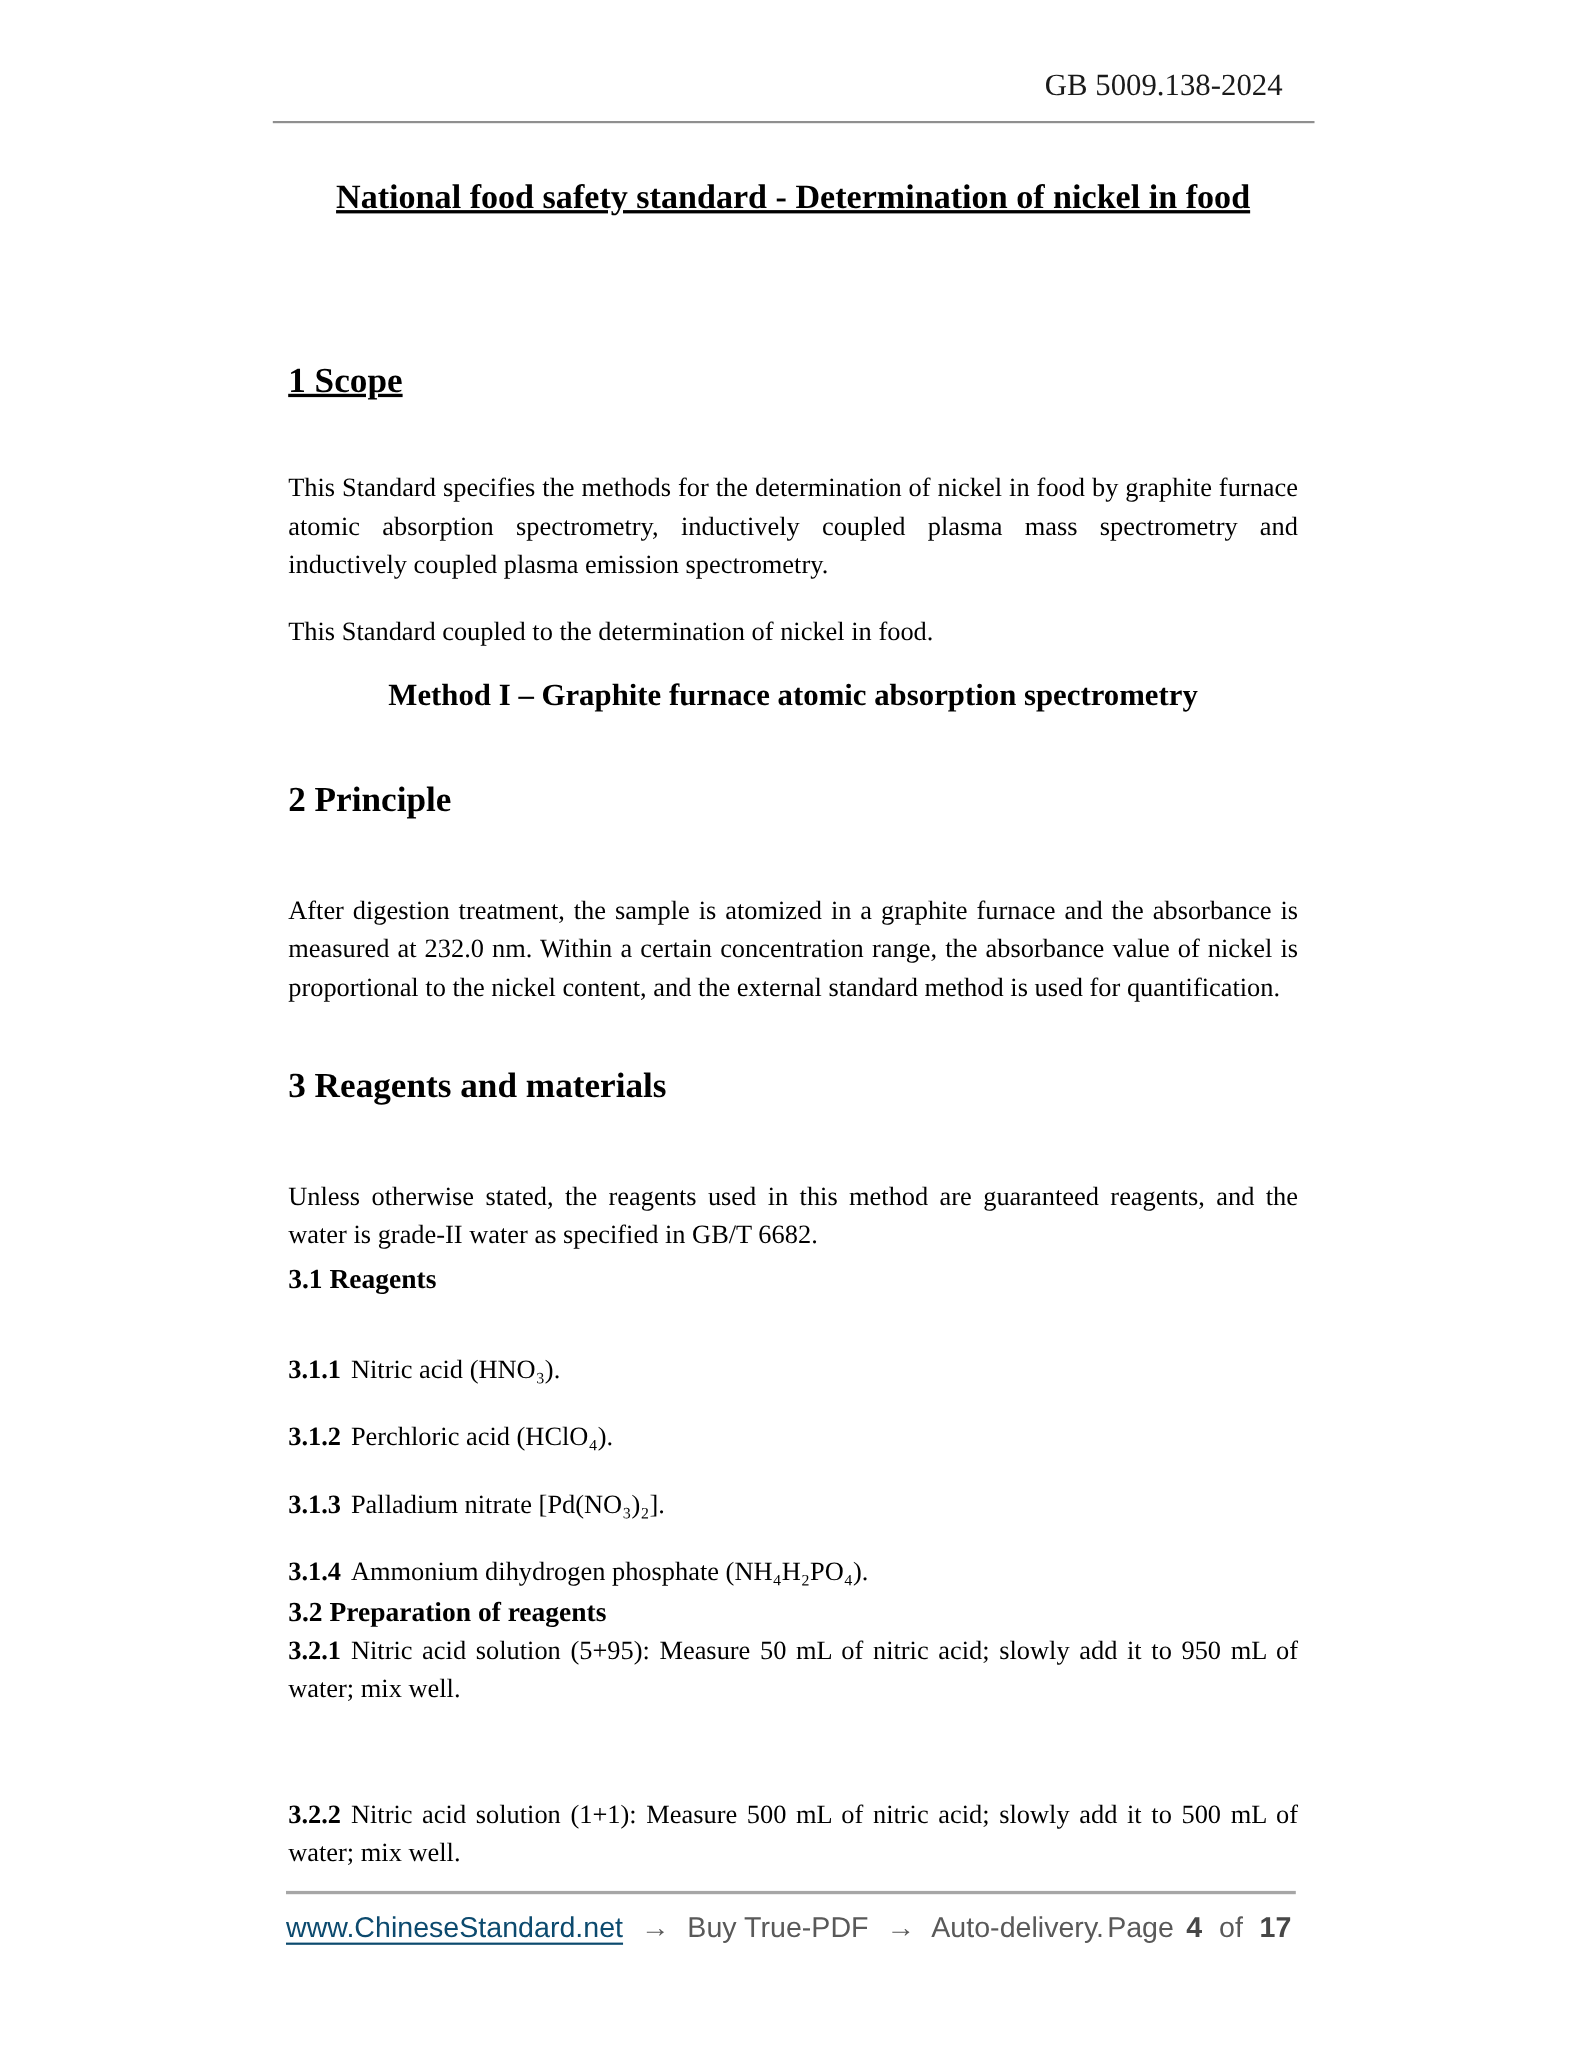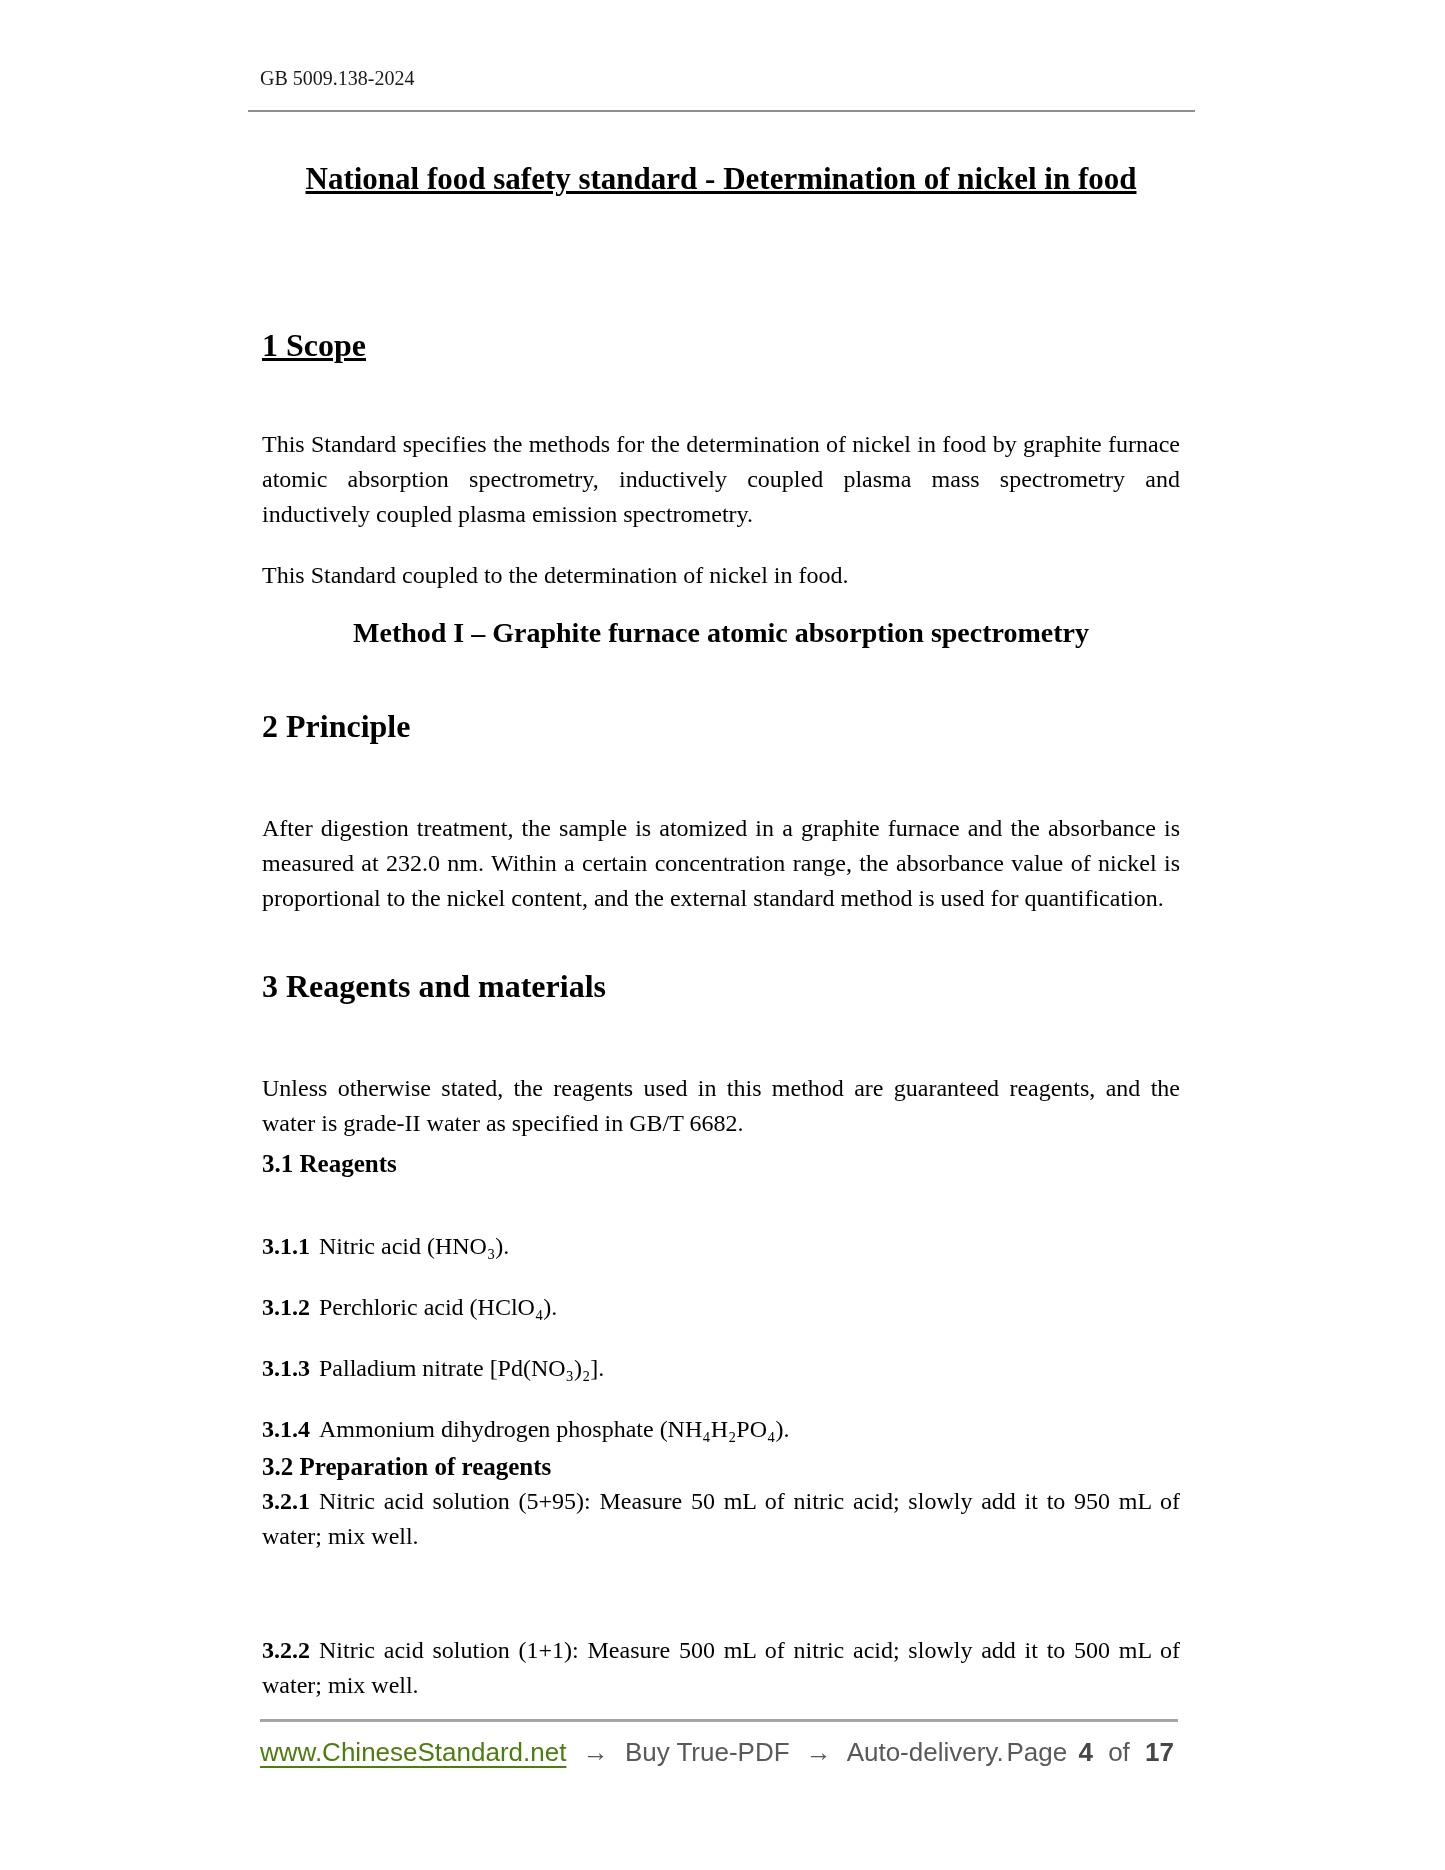--- a/index.html
+++ b/index.html
@@ -5,23 +5,23 @@
   html, body { margin: 0; padding: 0; }
   body {
     width: 1445px; height: 1870px;
     background: #ffffff;
     position: relative;
     font-family: "Liberation Serif", "DejaVu Serif", serif;
     color: #000000;
   }
   .abs { position: absolute; }
   .doc-number {
-    top: 64px; left: 260px; width: 918px;
-    font-size: 20px; line-height: 28px;
-    text-align: left; color: #1a1a1a;
+    top: 64px; left: 248px; width: 918px;
+    font-size: 28px; line-height: 28px;
+    text-align: right; color: #1a1a1a;
   }
   .header-rule {
     top: 110px; left: 248px; width: 947px; height: 0;
     border-top: 2px solid #8f8f8f;
   }
   .doc-title {
     top: 143px; left: 246px; width: 950px;
     font-size: 31px; font-weight: bold;
     line-height: 72px; text-align: center; text-decoration: underline;
   }
@@ -70,21 +70,21 @@
     border-top: 3px solid #a6a6a6;
   }
   .footer {
     top: 1736px; left: 260px; width: 918px;
     display: flex; justify-content: space-between; align-items: baseline;
     font-family: "Liberation Sans", "DejaVu Sans", sans-serif;
     font-size: 26px; line-height: 32px; color: #595959;
   }
   .footer-left { white-space: nowrap; }
   .site-link {
-    color: #4d7c0f; text-decoration: underline;
+    color: #0c4a6e; text-decoration: underline;
     text-underline-offset: 5px; text-decoration-thickness: 2px;
     cursor: pointer;
   }
   .arrow { margin: 0 9px; color: #595959; }
   .page-indicator { white-space: nowrap; }
   .page-indicator .num { font-weight: bold; color: #474747; margin: 0 4px; }
   .page-indicator .lbl { margin: 0 4px; }
 </style>
 </head>
 <body>

